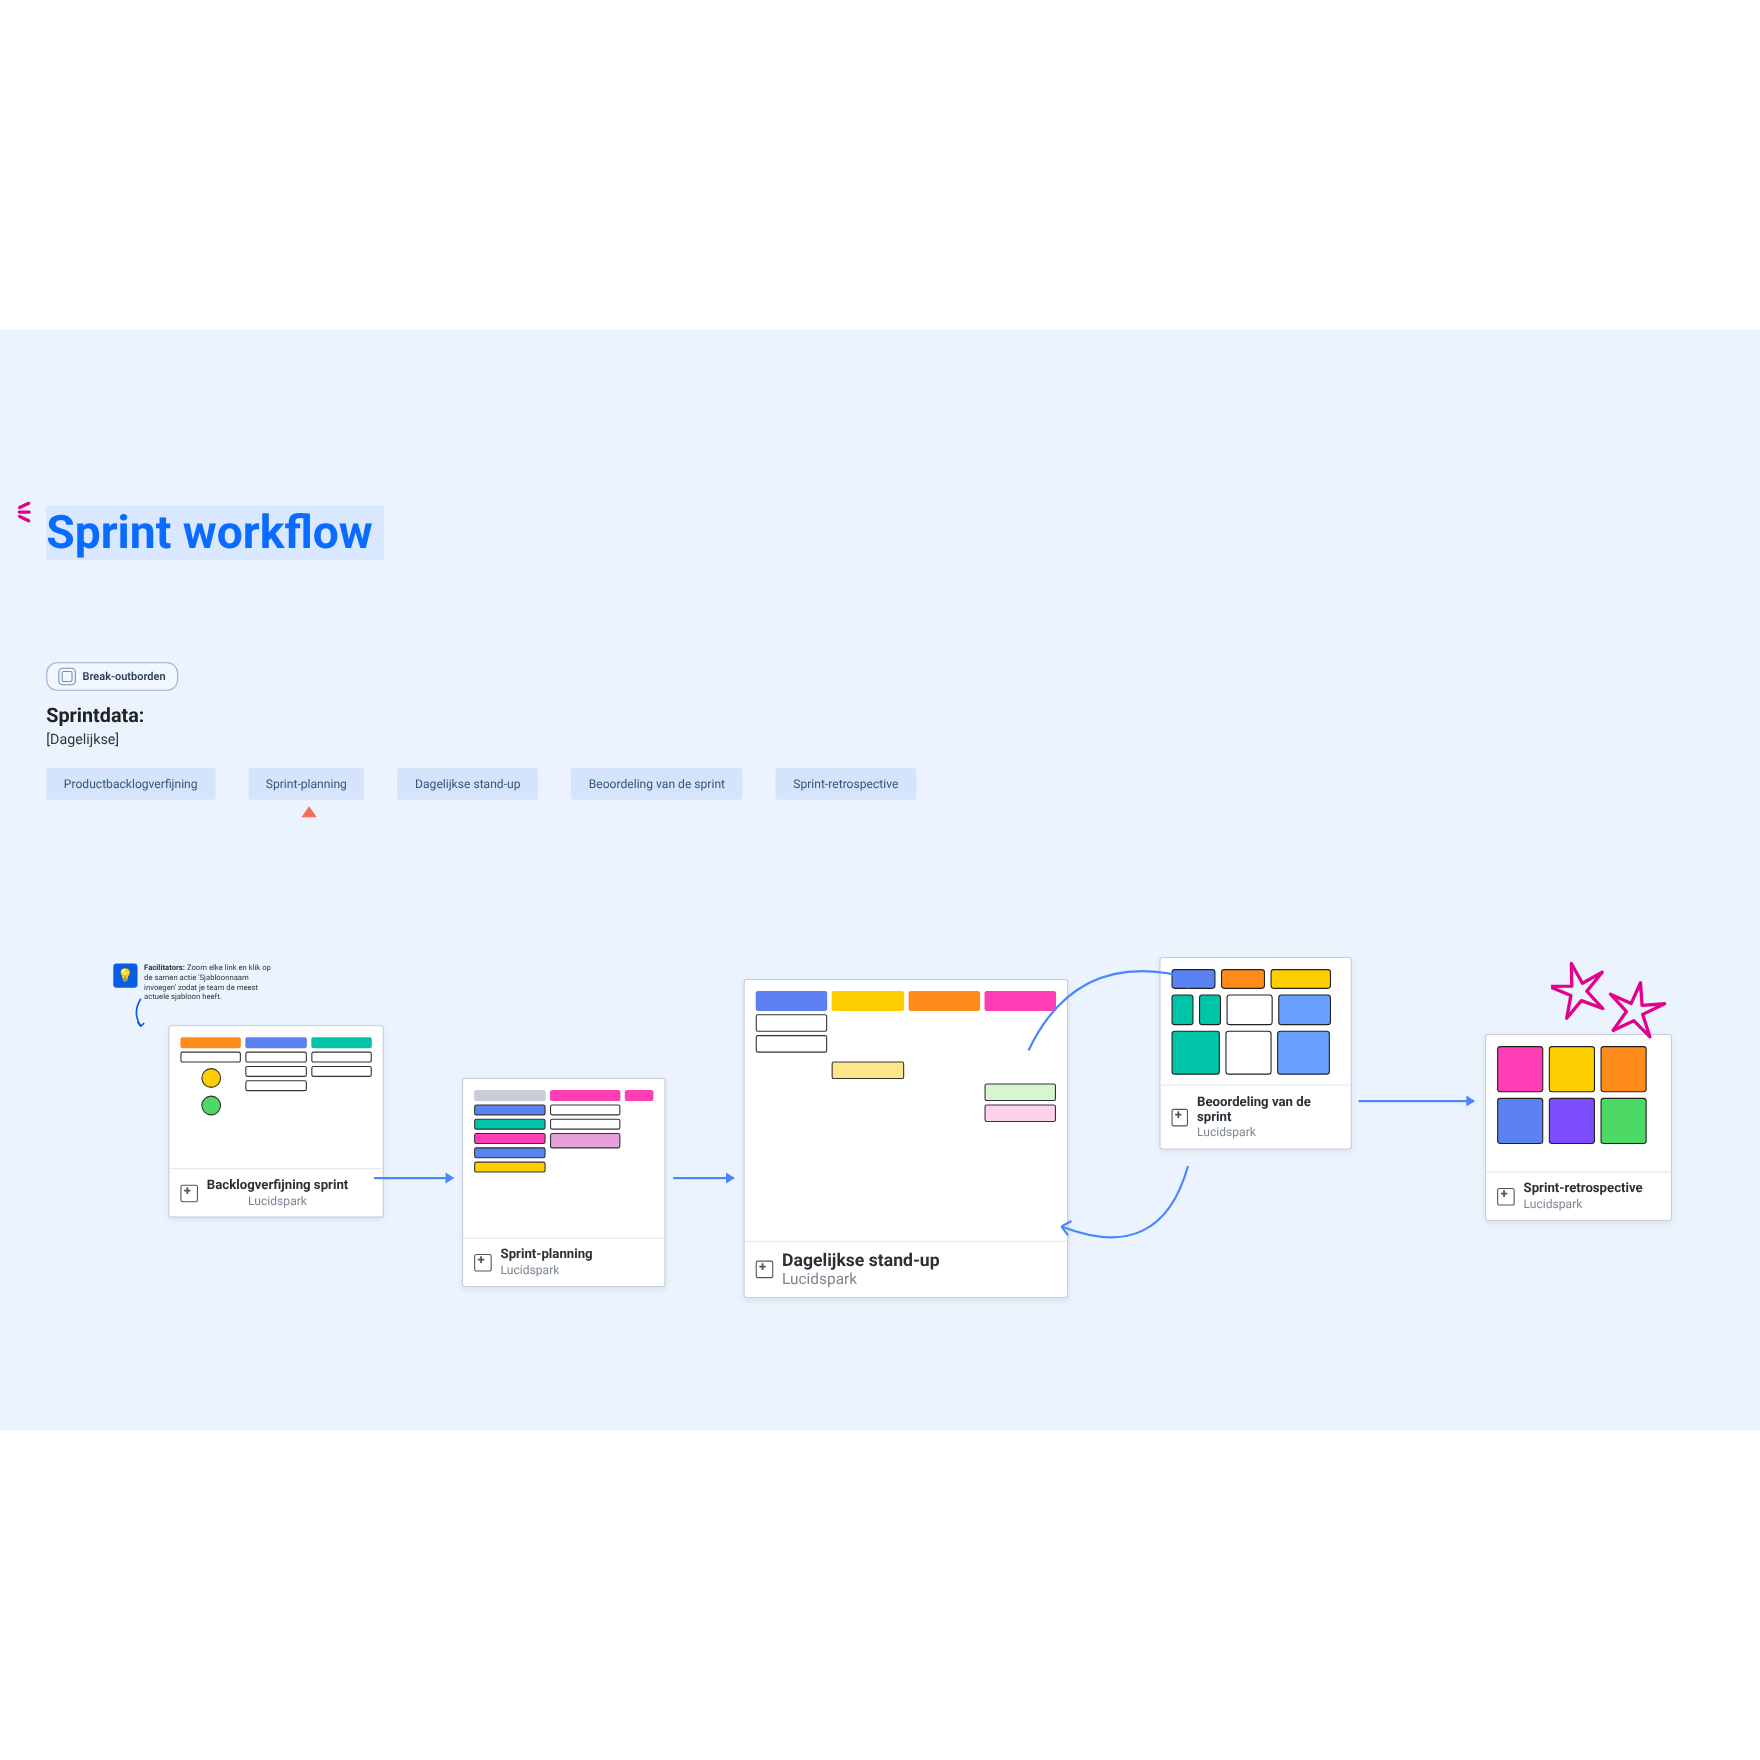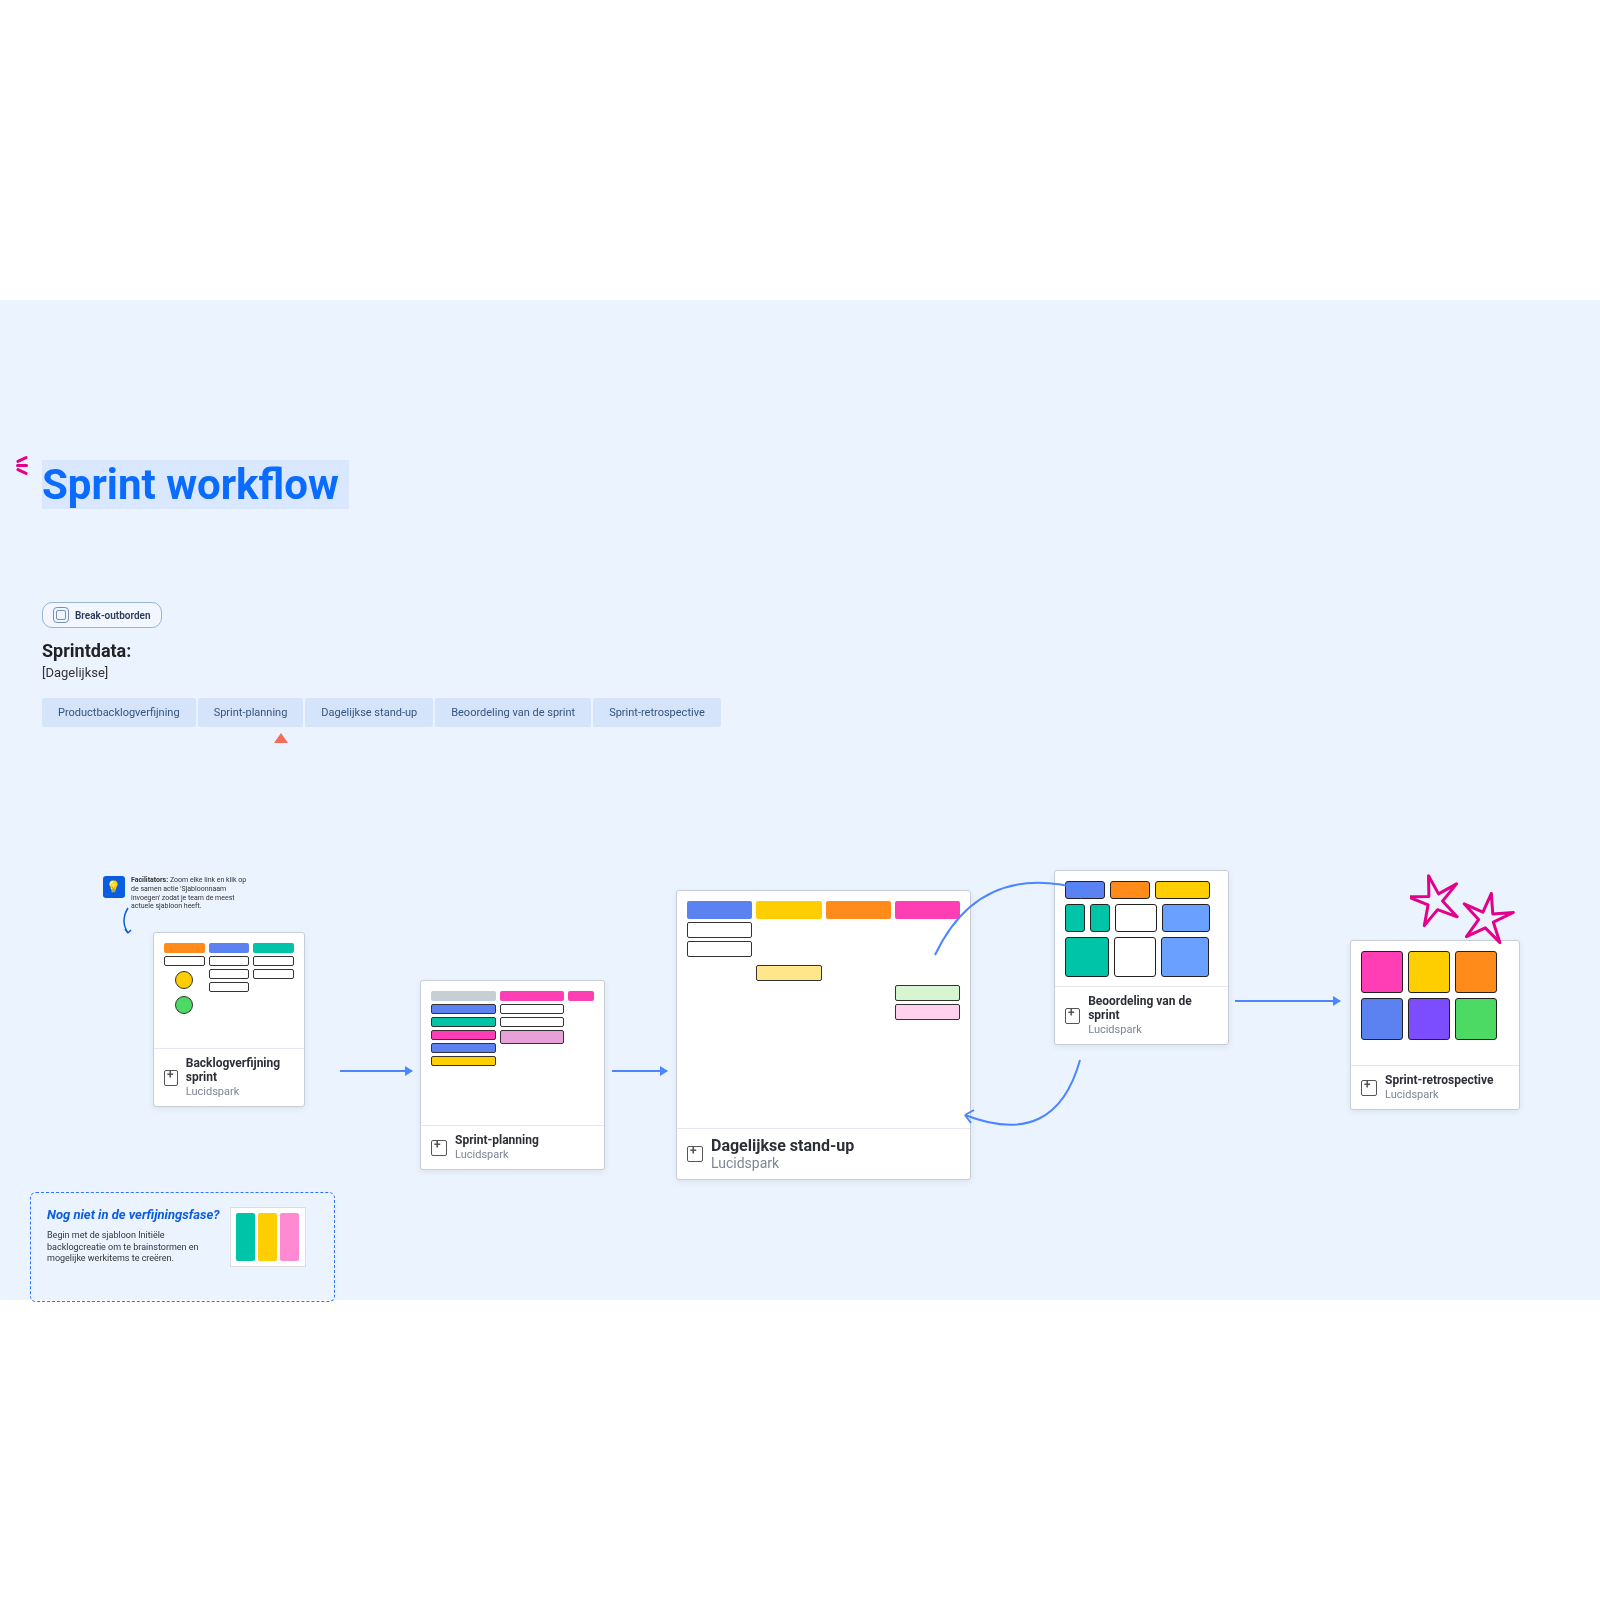--- a/index.html
+++ b/index.html
@@ -61,21 +61,21 @@
     content:""; width:8px; height:8px; border:1px solid #7790b9;
     border-radius:2px;
   }
   
   .sprint-goal { position:absolute; top:340px; left:42px; }
   .sprint-goal h3 { font-size:18px; font-weight:700; color:#222; }
   .sprint-goal p { font-size:13px; margin-top:4px; color:#333; }
   
   .step-area { position:absolute; top:398px; left:42px; }
   .step-area h4 { font-size:13px; font-weight:700; color:#222; margin-bottom:8px; }
-  .step-chips { display:flex; gap:2px; }
+  .step-chips { display:flex; gap:30px; }
   .chip {
     background:#d5e4fb; color:#34557e; font-size:11px;
     padding:8px 16px; border-radius:2px; cursor:pointer;
     white-space:nowrap;
   }
   .step-marker {
     width:0; height:0; border-left:7px solid transparent;
     border-right:7px solid transparent; border-bottom:10px solid #f26d5b;
     margin-top:6px;
   }
@@ -192,21 +192,21 @@
     <div class="txt">
       <b>Facilitators:</b>
       <span>Zoom elke link en klik op de samen actie 'Sjabloonnaam invoegen' zodat je team de meest actuele sjabloon heeft.</span>
     </div>
   </div>
   <svg class="facil-note-arrow" viewBox="0 0 20 30">
     <path d="M10 2 Q2 15 10 27" stroke="#0a5de0" stroke-width="1.5" fill="none"></path>
     <path d="M10 27 l-3 -4 M10 27 l3 -3" stroke="#0a5de0" stroke-width="1.5" fill="none"></path>
   </svg>
 
-  <div class="card" style="top:632px; left:153px; width:152px; height:175px;">
+  <div class="card" style="top:632px; left:153px; width:196px; height:175px;text-align:center;">
     <div class="thumb">
       <div class="col">
         <div class="hb" style="background:#ff8c1a"></div>
         <div class="sb sm" style="background:#fff"></div>
         <div style="height:22px;display:flex;align-items:center;justify-content:center">
             <div style="width:18px;height:18px;border-radius:50%;background:#ffce00;border:1.5px solid #333"></div>
           </div>
         <div style="height:22px;display:flex;align-items:center;justify-content:center">
             <div style="width:18px;height:18px;border-radius:50%;background:#4cd964;border:1.5px solid #333"></div>
           </div>
@@ -338,32 +338,19 @@
 
   <svg style="position:absolute; top:555px; left:920px; width:180px; height:120px;">
     <path d="M15 100 Q60 5 165 35" stroke="#4c86ff" stroke-width="2" fill="none"></path>
     <path d="M165 35 l-9 -4 M165 35 l-5 8" stroke="#4c86ff" stroke-width="2" fill="none"></path>
   </svg>
   <svg style="position:absolute; top:755px; left:955px; width:140px; height:110px;">
     <path d="M125 5 Q100 95 10 60" stroke="#4c86ff" stroke-width="2" fill="none"></path>
     <path d="M10 60 l9 -5 M10 60 l6 8" stroke="#4c86ff" stroke-width="2" fill="none"></path>
   </svg>
 
-  <div class="side-box">
-    <div>
-      <h5>Nog niet in de verfijningsfase?</h5>
-      <p>Begin met de sjabloon Initiële backlogcreatie om te brainstormen en mogelijke werkitems te creëren.</p>
-    </div>
-    <div style="display:flex;flex-direction:column;align-items:center;gap:4px">
-      <div class="mini">
-        <div class="c" style="background:#00c4a7"></div>
-        <div class="c" style="background:#ffce00"></div>
-        <div class="c" style="background:#ff8ad2"></div>
-      </div>
-    </div>
-  </div>
 
   <svg class="stars" width="110" height="80">
     <path class="star" d="M25 5 L30 25 L50 20 L32 33 L42 52 L25 40 L8 52 L17 33 L0 20 L20 25 Z" transform="rotate(-15 25 30)"></path>
     <path class="star" d="M25 5 L30 25 L50 20 L32 33 L42 52 L25 40 L8 52 L17 33 L0 20 L20 25 Z" transform="translate(52,18) rotate(10 25 30)"></path>
   </svg>
 
 </div>
 
 </body></html>

